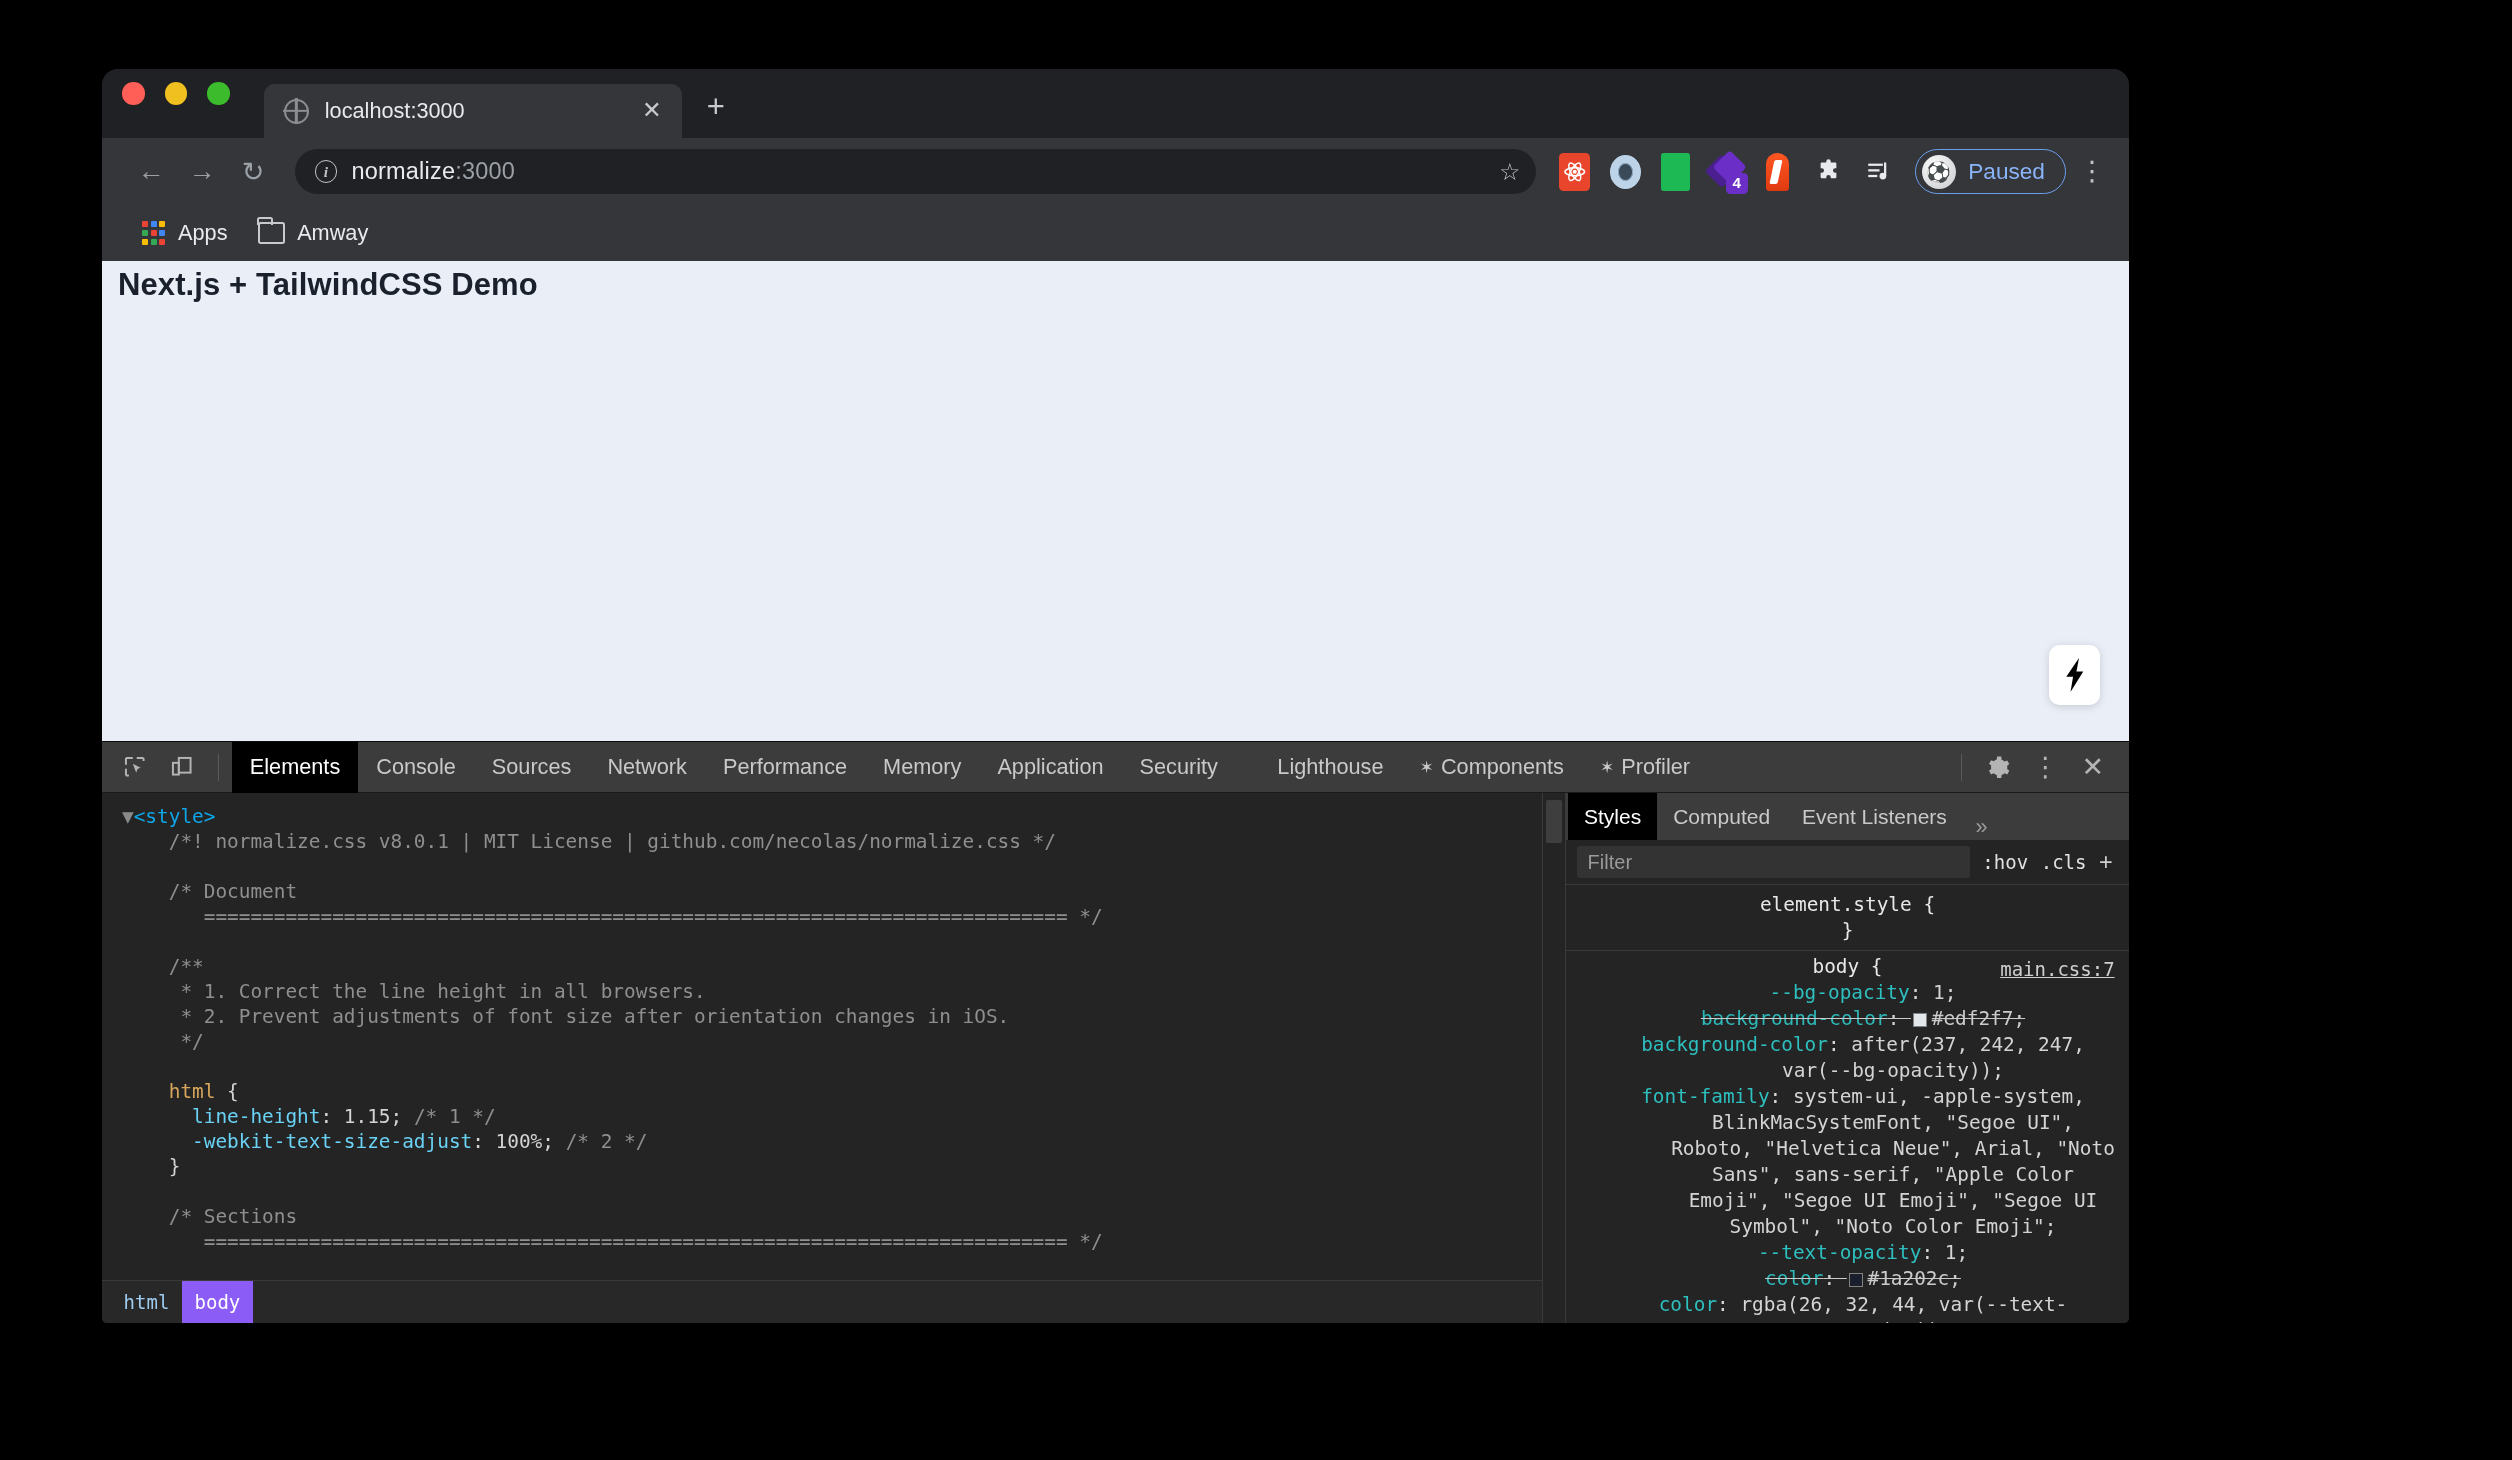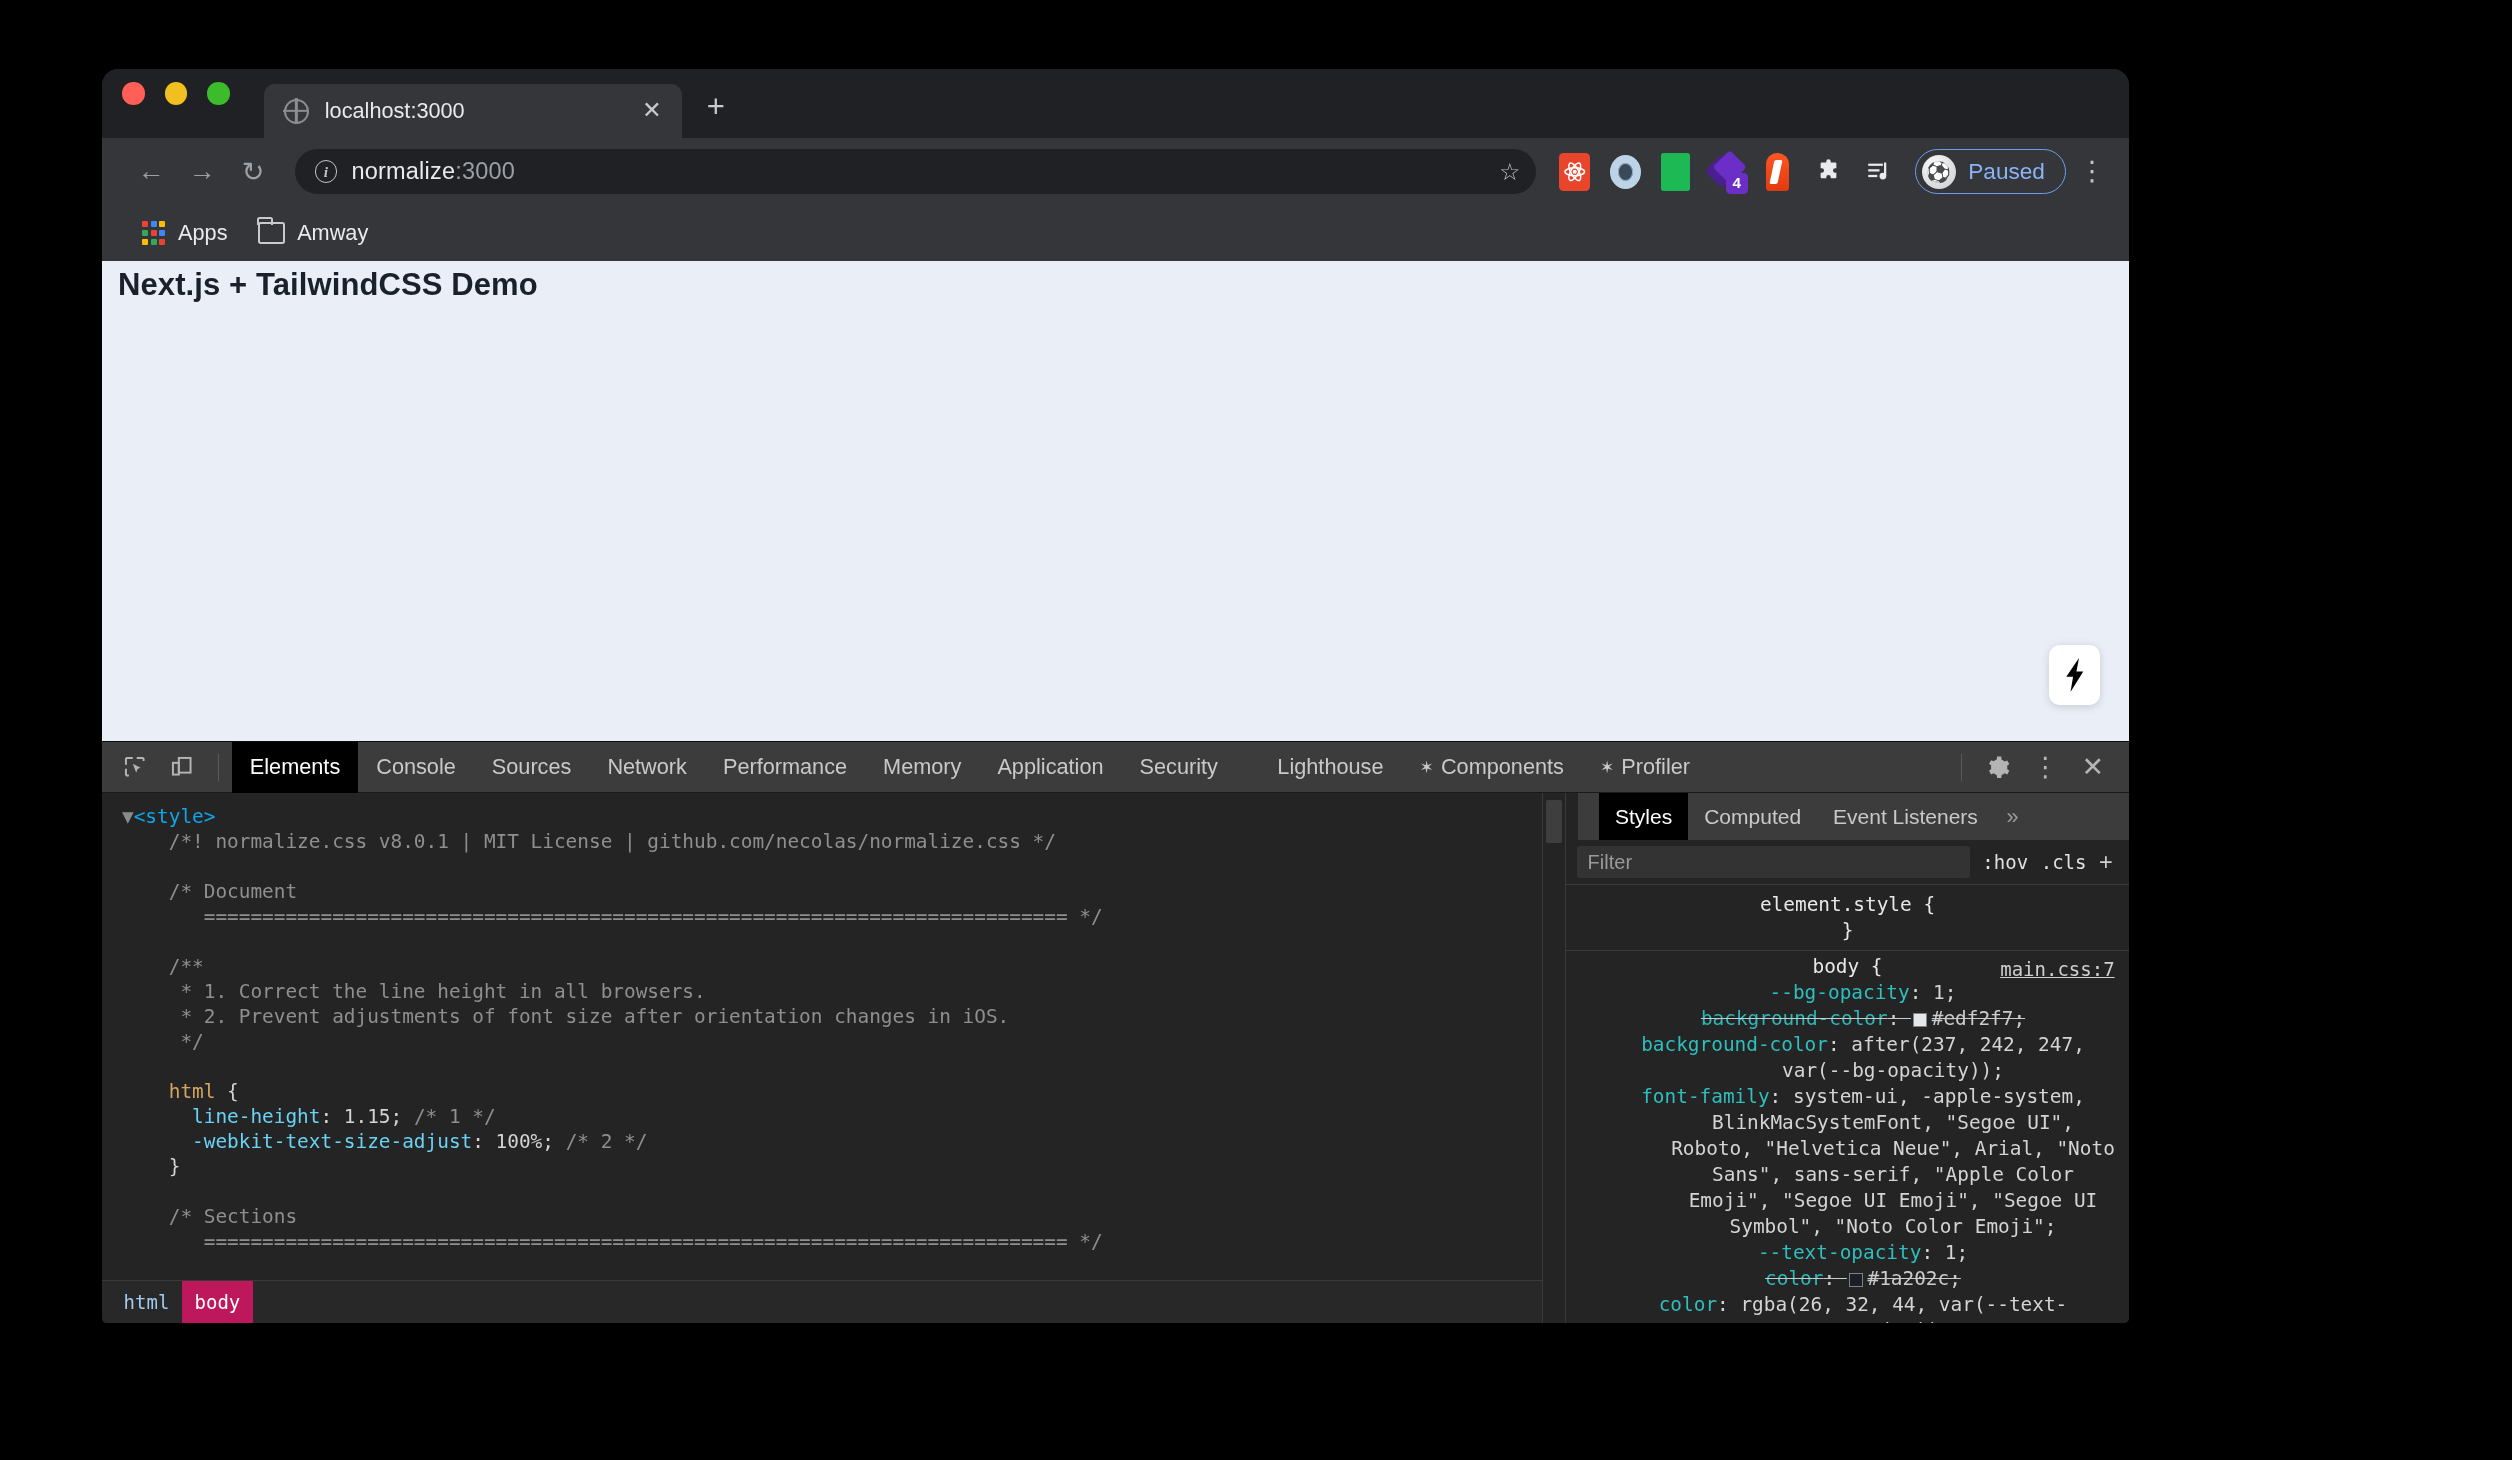--- a/index.html
+++ b/index.html
@@ -180,30 +180,30 @@
   .tree-code .prop { color:#6ad2f5; }
   .tree-code .val { color:#d4d4d4; }
   .tree-code .punc { color:#d4d4d4; }
 
   .crumbs {
     height: 43px; background:#282828; border-top:0.9px solid #3a3a3a;
     display:flex; align-items:center; padding-left: 9px; flex:0 0 auto;
   }
   .crumb { padding: 0 12.6px; height: 43px; display:flex; align-items:center;
            font-family:"DejaVu Sans Mono", monospace; font-size:19px; color:#9ecbf0; cursor:pointer; }
-  .crumb.active { background:#be185d; color:#fff; }
+  .crumb.active { background:#8b5cf6; color:#fff; }
 
   .dt-vscroll { width: 23.5px; background:#242424; border-left:0.9px solid #3a3a3a;
                 display:flex; justify-content:center; padding-top: 7.2px; flex:0 0 auto; cursor:pointer; }
   .dt-vscroll i { display:block; width: 16px; height: 43px; background:#3e3e3e; border-radius:1.8px; }
 
   
   .dt-styles { width: 564px; background:#242424; display:flex; flex-direction:column;
                border-left:0.9px solid #3a3a3a; flex:0 0 auto; }
-  .st-tabbar { height:47px; background:#3c3c3c; display:flex; align-items:center; padding-left:21px; flex:0 0 auto;margin-left:12px; }
+  .st-tabbar { height:47px; background:#3c3c3c; display:flex; align-items:flex-end; padding-left:2px; flex:0 0 auto; }
   .st-tab { padding: 0 16px; height:47px; display:flex; align-items:center; color:#c9c9c9; font-size:21px; cursor:pointer; }
   .st-tab.active { background:#000; color:#fff; }
   .st-more { color:#9a9a9a; font-size:21.7px; padding: 0 12.6px; cursor:pointer; }
 
   .st-filterbar {
     height: 45px; display:flex; align-items:center; gap: 12.6px;
     padding: 0 10.8px; background:#242424; border-bottom:0.9px solid #3a3a3a; flex:0 0 auto;
   }
   .st-filter-input {
     flex:1; height: 32px; background:#333; border:none; border-radius:2.7px;

